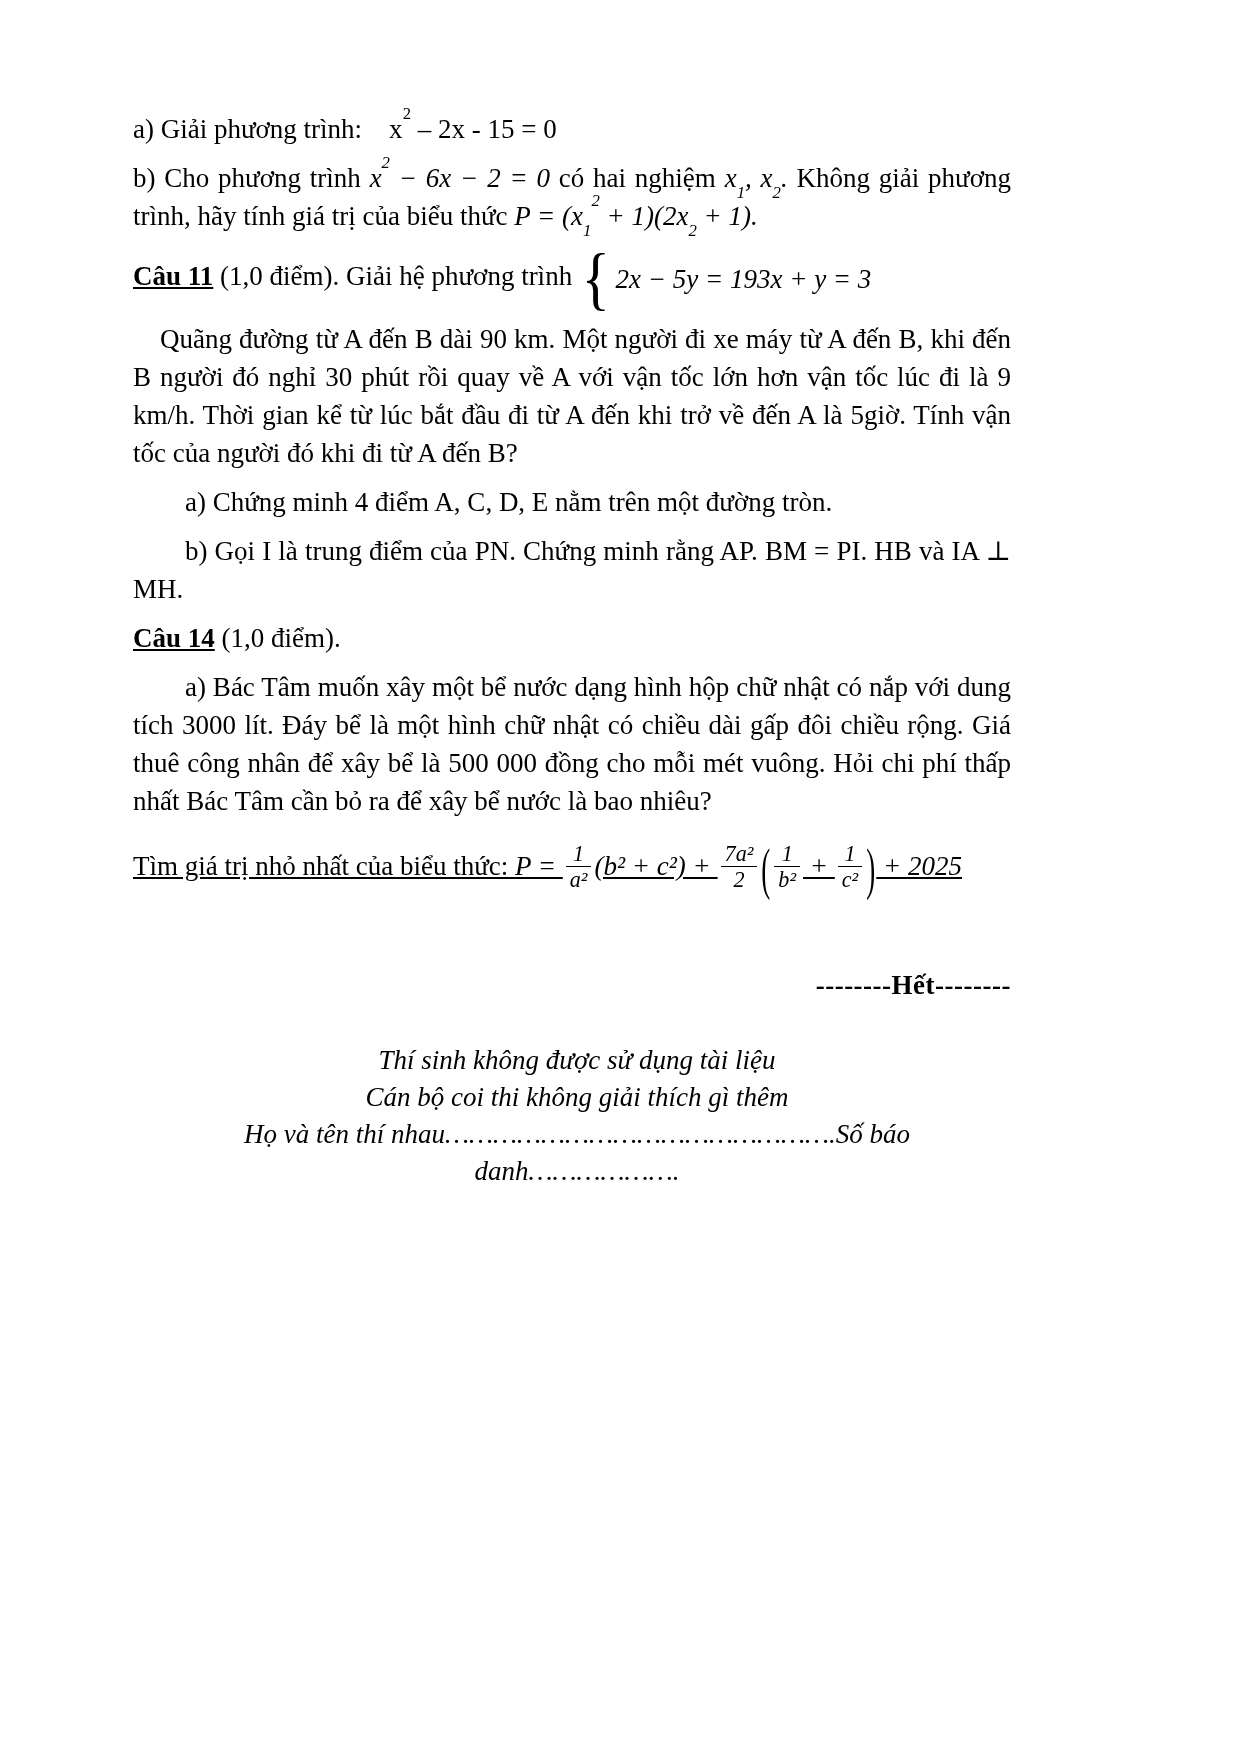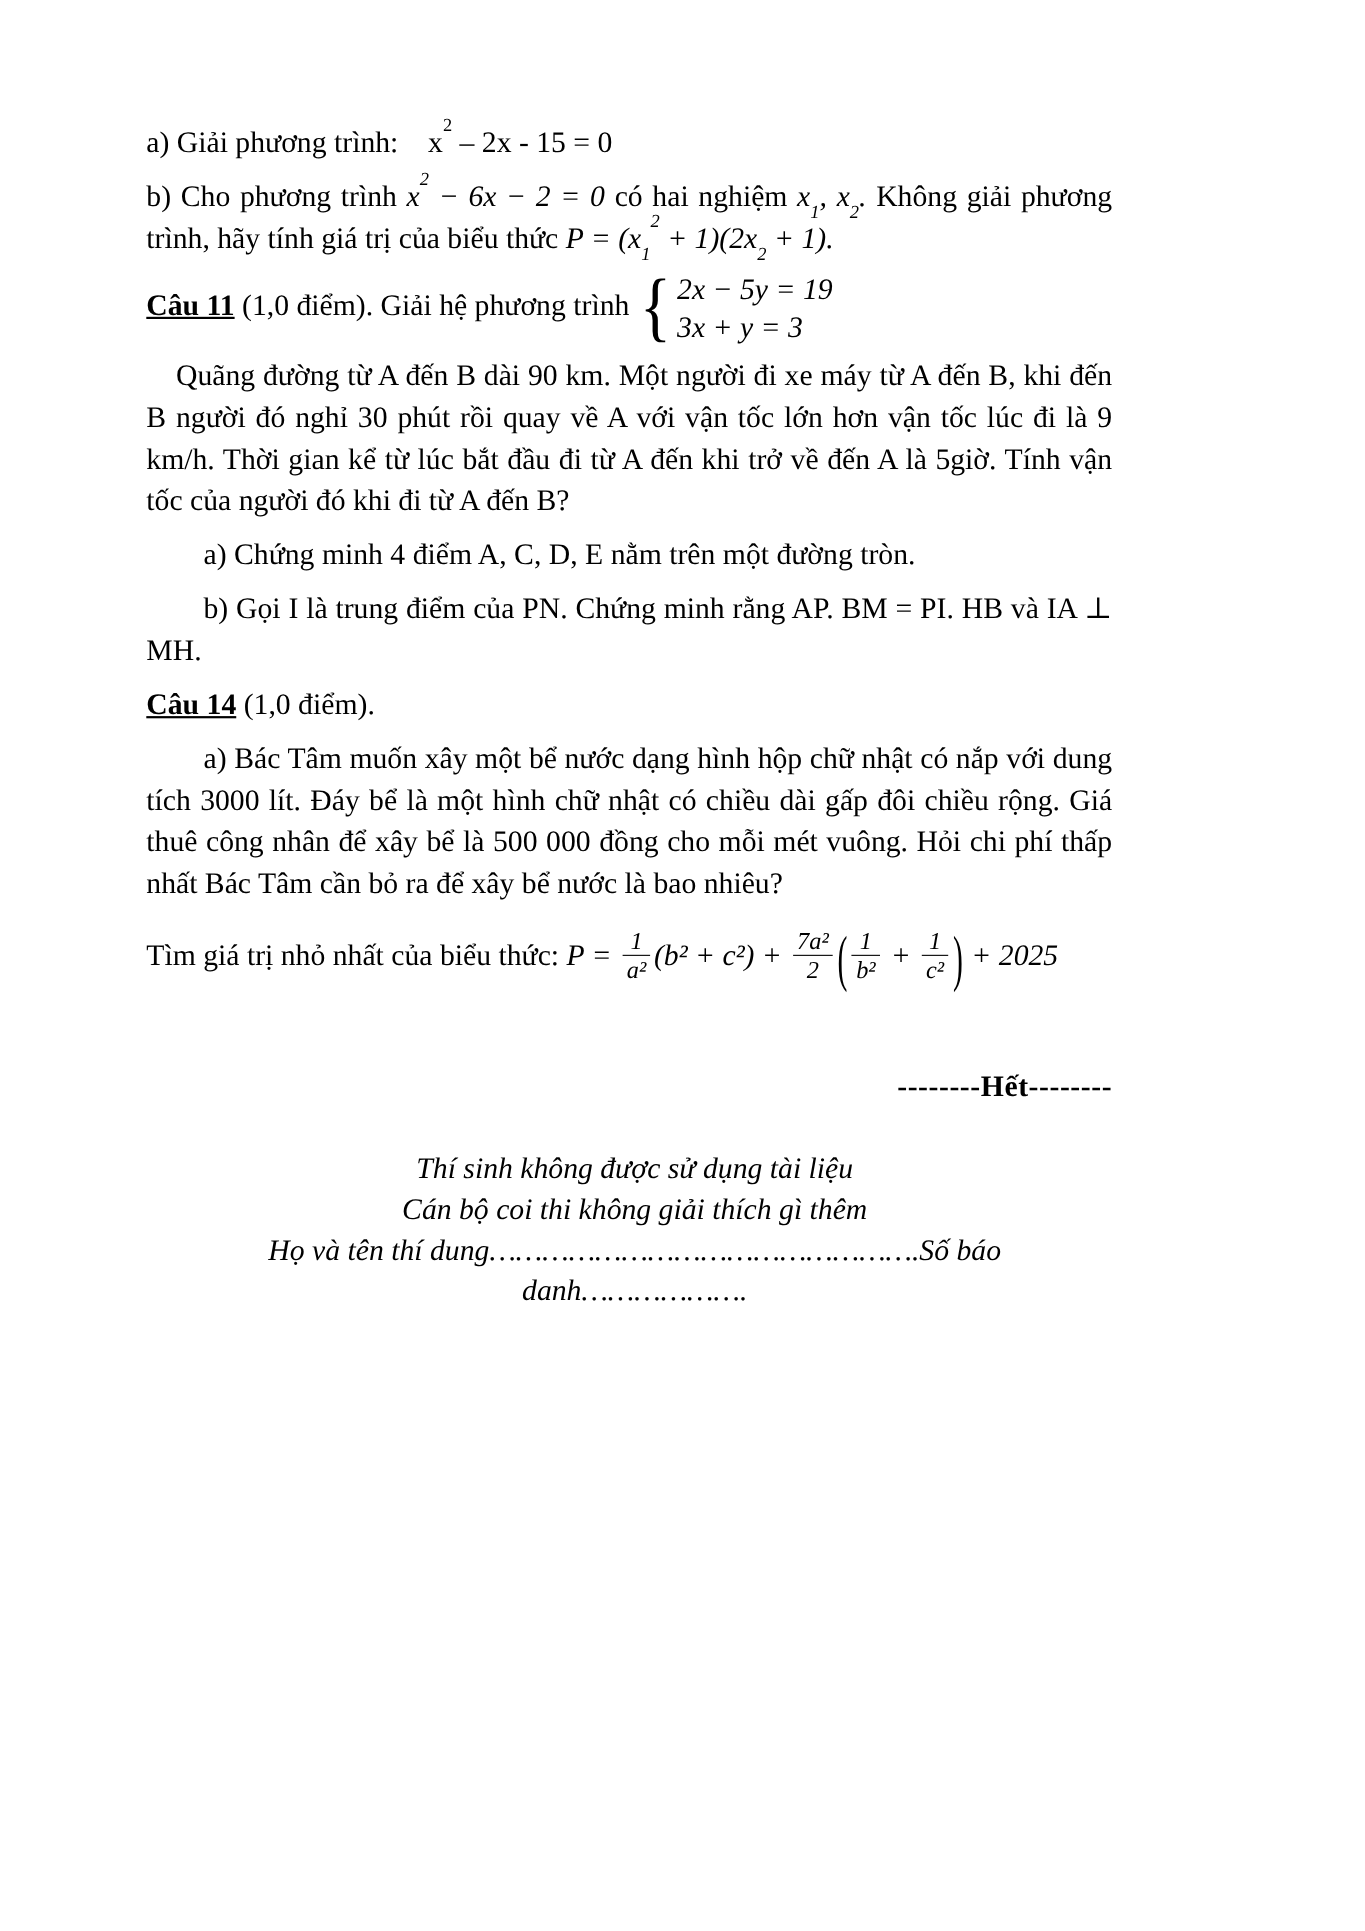--- a/index.html
+++ b/index.html
@@ -20,25 +20,25 @@
   .ind-sm { text-indent: 27px; }
   .bu { font-weight: bold; text-decoration: underline; }
   .mi { font-style: italic; }
   sup { font-size: 62%; position: relative; top: -0.55em; line-height: 0; }
   sub { font-size: 62%; position: relative; top: 0.3em; line-height: 0; }
 
   
   .sys-para { margin-bottom: 8px; }
   .system { display: inline-flex; align-items: center; vertical-align: middle; }
   .brace { font-size: 70px; line-height: 66px; font-weight: 400; margin-right: 3px; display: inline-block; transform: scaleX(0.85); }
-  .eqs { display: inline-flex; flex-direction: column; }
+  .eqs { display: inline-flex; flex-direction: row; }
   .eq { line-height: 34px; font-style: italic; }
 
   
-  .formula-line { line-height: 70px; margin-bottom: 0; }
+  .formula-line { line-height: 70px; margin-bottom: 0; text-decoration: underline; }
   .frac { display: inline-block; vertical-align: middle; text-align: center; font-size: 0.82em; line-height: 1.15; font-style: italic; margin: 0 3px; position: relative; top: -2px; }
   .frac .num { display: block; padding: 0 4px; }
   .frac .den { display: block; border-top: 1.5px solid #000; padding: 0 4px; }
   .bigp { display: inline-block; transform: scaleY(2.1); vertical-align: middle; font-style: normal; margin: 0 1px; position relative; }
 
   .het { text-align: right; font-weight: bold; margin-top: 62px; margin-bottom: 38px; letter-spacing: 0.5px; }
   .footer { font-style: italic; padding-left: 10px; text-align: center; }
   .footer p { margin-bottom: 0; line-height: 37px; }
 </style>
 </head>
@@ -71,16 +71,16 @@
   <p class="just ind">a) Bác Tâm muốn xây một bể nước dạng hình hộp chữ nhật có nắp với dung tích 3000 lít. Đáy bể là một hình chữ nhật có chiều dài gấp đôi chiều rộng. Giá thuê công nhân để xây bể là 500 000 đồng cho mỗi mét vuông. Hỏi chi phí thấp nhất Bác Tâm cần bỏ ra để xây bể nước là bao nhiêu?</p>
 
 
   <p class="formula-line"><span>Tìm giá trị nhỏ nhất của biểu thức: </span><span class="mi"><span>P = </span><span class="frac"><span class="num">1</span><span class="den">a²</span></span><span>(b² + c²) + </span><span class="frac"><span class="num">7a²</span><span class="den">2</span></span><span class="bigp">(</span><span class="frac"><span class="num">1</span><span class="den">b²</span></span><span> + </span><span class="frac"><span class="num">1</span><span class="den">c²</span></span><span class="bigp">)</span><span> + 2025</span></span></p>
 
   <p class="het">--------Hết--------</p>
 
   <div class="footer">
     <p>Thí sinh không được sử dụng tài liệu</p>
     <p>Cán bộ coi thi không giải thích gì thêm</p>
-    <p>Họ và tên thí dung………………………………………….Số báo danh……………….</p>
+    <p>Họ và tên thí nhau………………………………………….Số báo danh……………….</p>
   </div>
 
 </div>
 
 </body></html>

